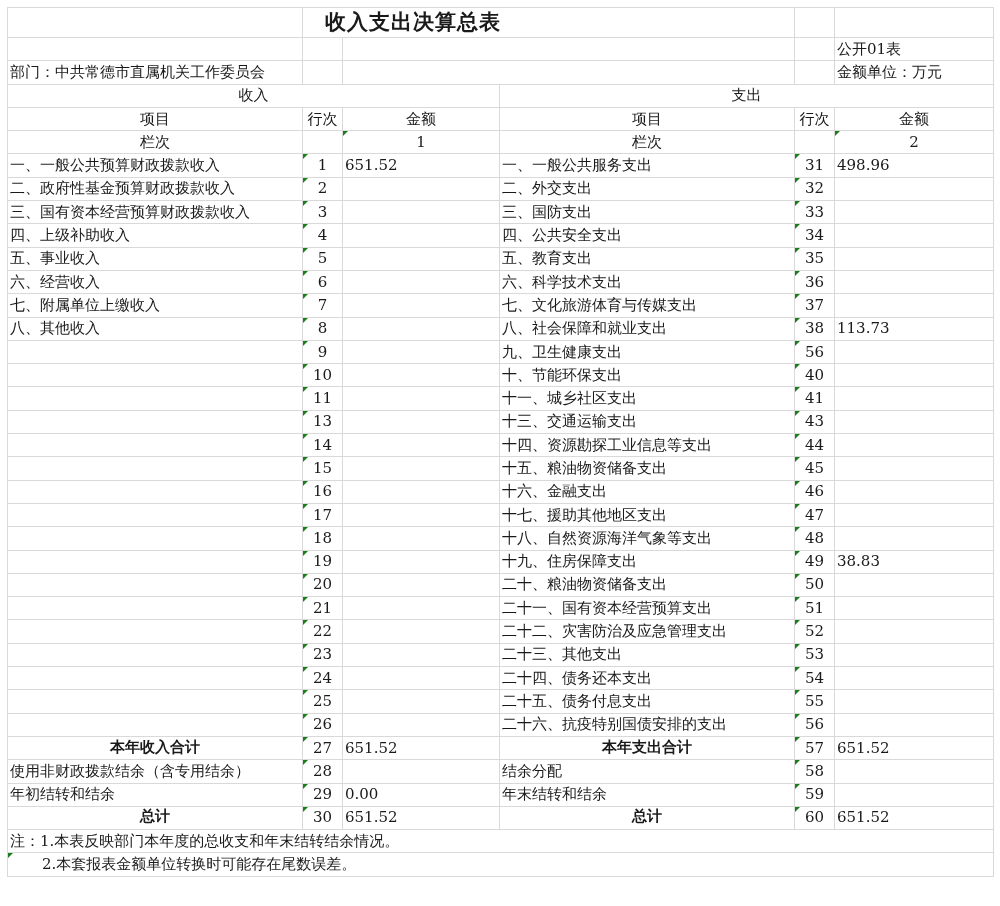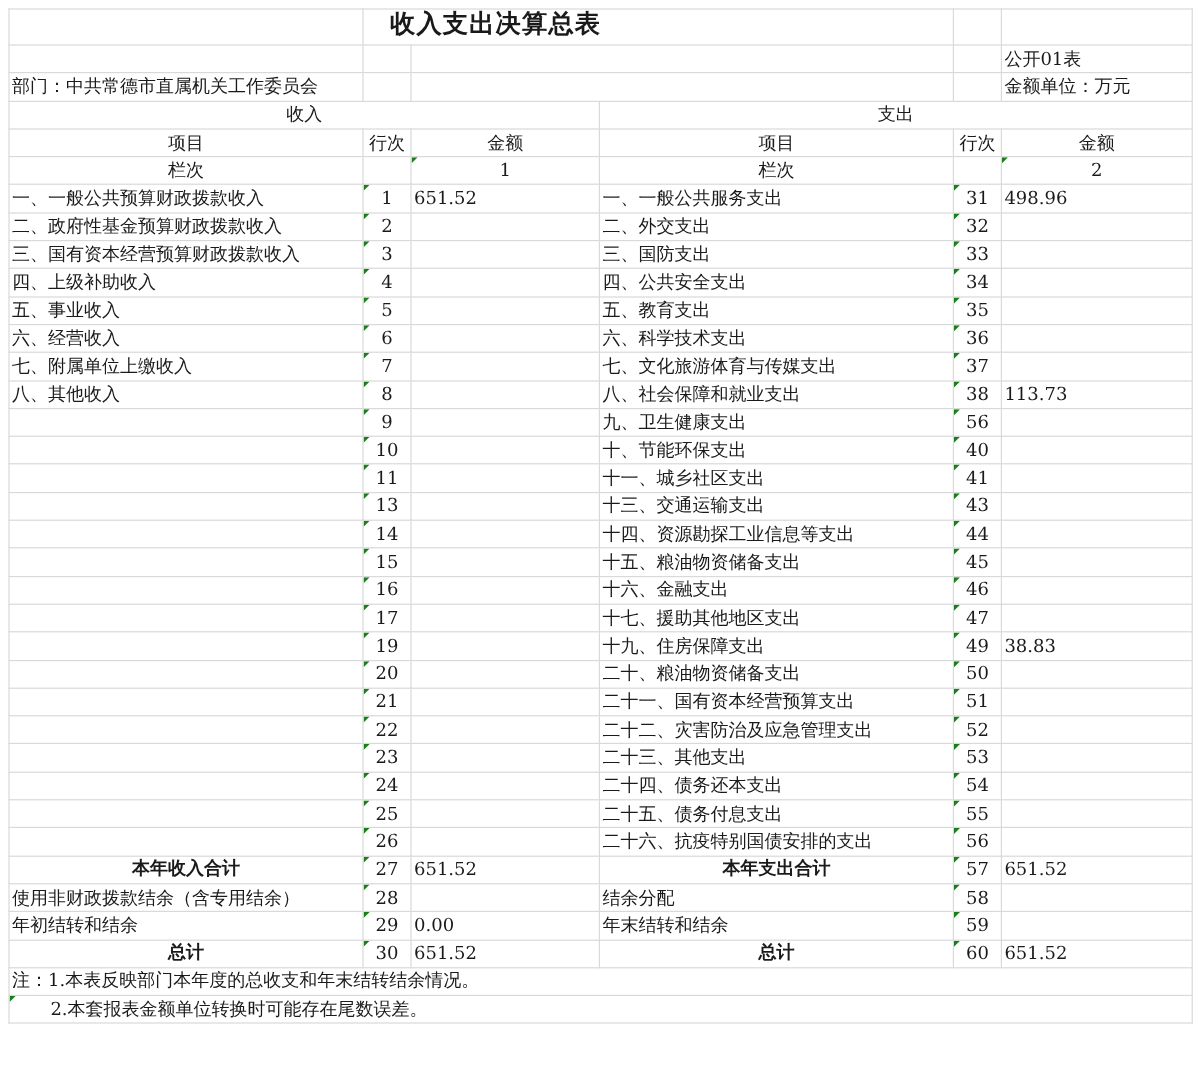--- a/index.html
+++ b/index.html
@@ -3,21 +3,21 @@
 <meta charset="utf-8">
 <style>
   html, body { margin: 0; padding: 0; background: #ffffff; }
   body { width: 1000px; height: 906px; position: relative; overflow: hidden;
          font-family: "DejaVu Serif", "Liberation Serif", serif; color: #1a1a1a; }
   .sheet { position: absolute; left: 7px; top: 7px; width: 986px; }
   table { border-collapse: collapse; table-layout: fixed; width: 986px; }
   td { border: 1px solid #d9d9d9; padding: 0 2px; height: 22.3px; font-size: 15px;
        line-height: 21px; white-space: nowrap; overflow: hidden; position: relative; }
   tr.title td { height: 29px; }
-  .title-text { font-family: Liberation Mono, monospace; font-size: 21px;
+  .title-text { font-family: Liberation Serif, serif; font-size: 21px;
                 font-weight: bold; letter-spacing: 1px; padding-left: 22px; }
   .c { text-align: center; }
   .r { }
   .l { text-align: left; }
   .b { font-weight: bold; font-family: Liberation Mono, monospace; }
   .flag::before { content: ""; position: absolute; left: 0; top: 0; width: 0; height: 0;
                   border-top: 5px solid #1a7f1a; border-right: 5px solid transparent; }
   .note2 { padding-left: 34px; margin-top: 12px; }
 </style>
 </head>
@@ -197,20 +197,28 @@
         <tr>
           <td class="l"></td>
           <td class="c flag">17</td>
           <td class="r"></td>
           <td class="l">十七、援助其他地区支出</td>
           <td class="c flag">47</td>
           <td class="r"></td>
         </tr>
         <tr>
           <td class="l"></td>
+          <td class="c flag">18</td>
+          <td class="r"></td>
+          <td class="l">十八、自然资源海洋气象等支出</td>
+          <td class="c flag">48</td>
+          <td class="r"></td>
+        </tr>
+        <tr>
+          <td class="l"></td>
           <td class="c flag">19</td>
           <td class="r"></td>
           <td class="l">十九、住房保障支出</td>
           <td class="c flag">49</td>
           <td class="r">38.83</td>
         </tr>
         <tr>
           <td class="l"></td>
           <td class="c flag">20</td>
           <td class="r"></td>

